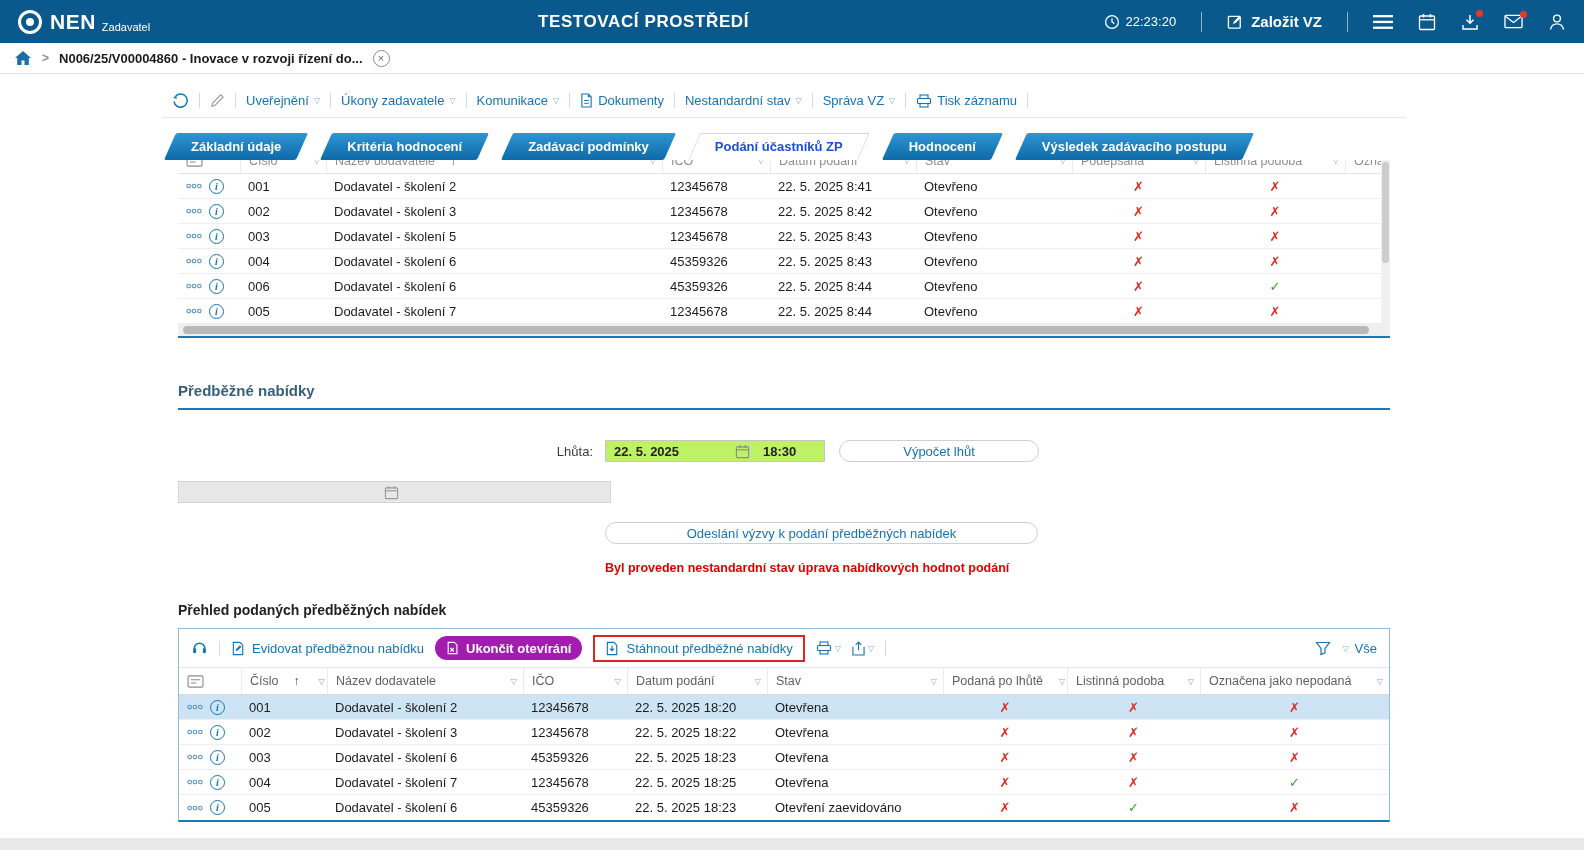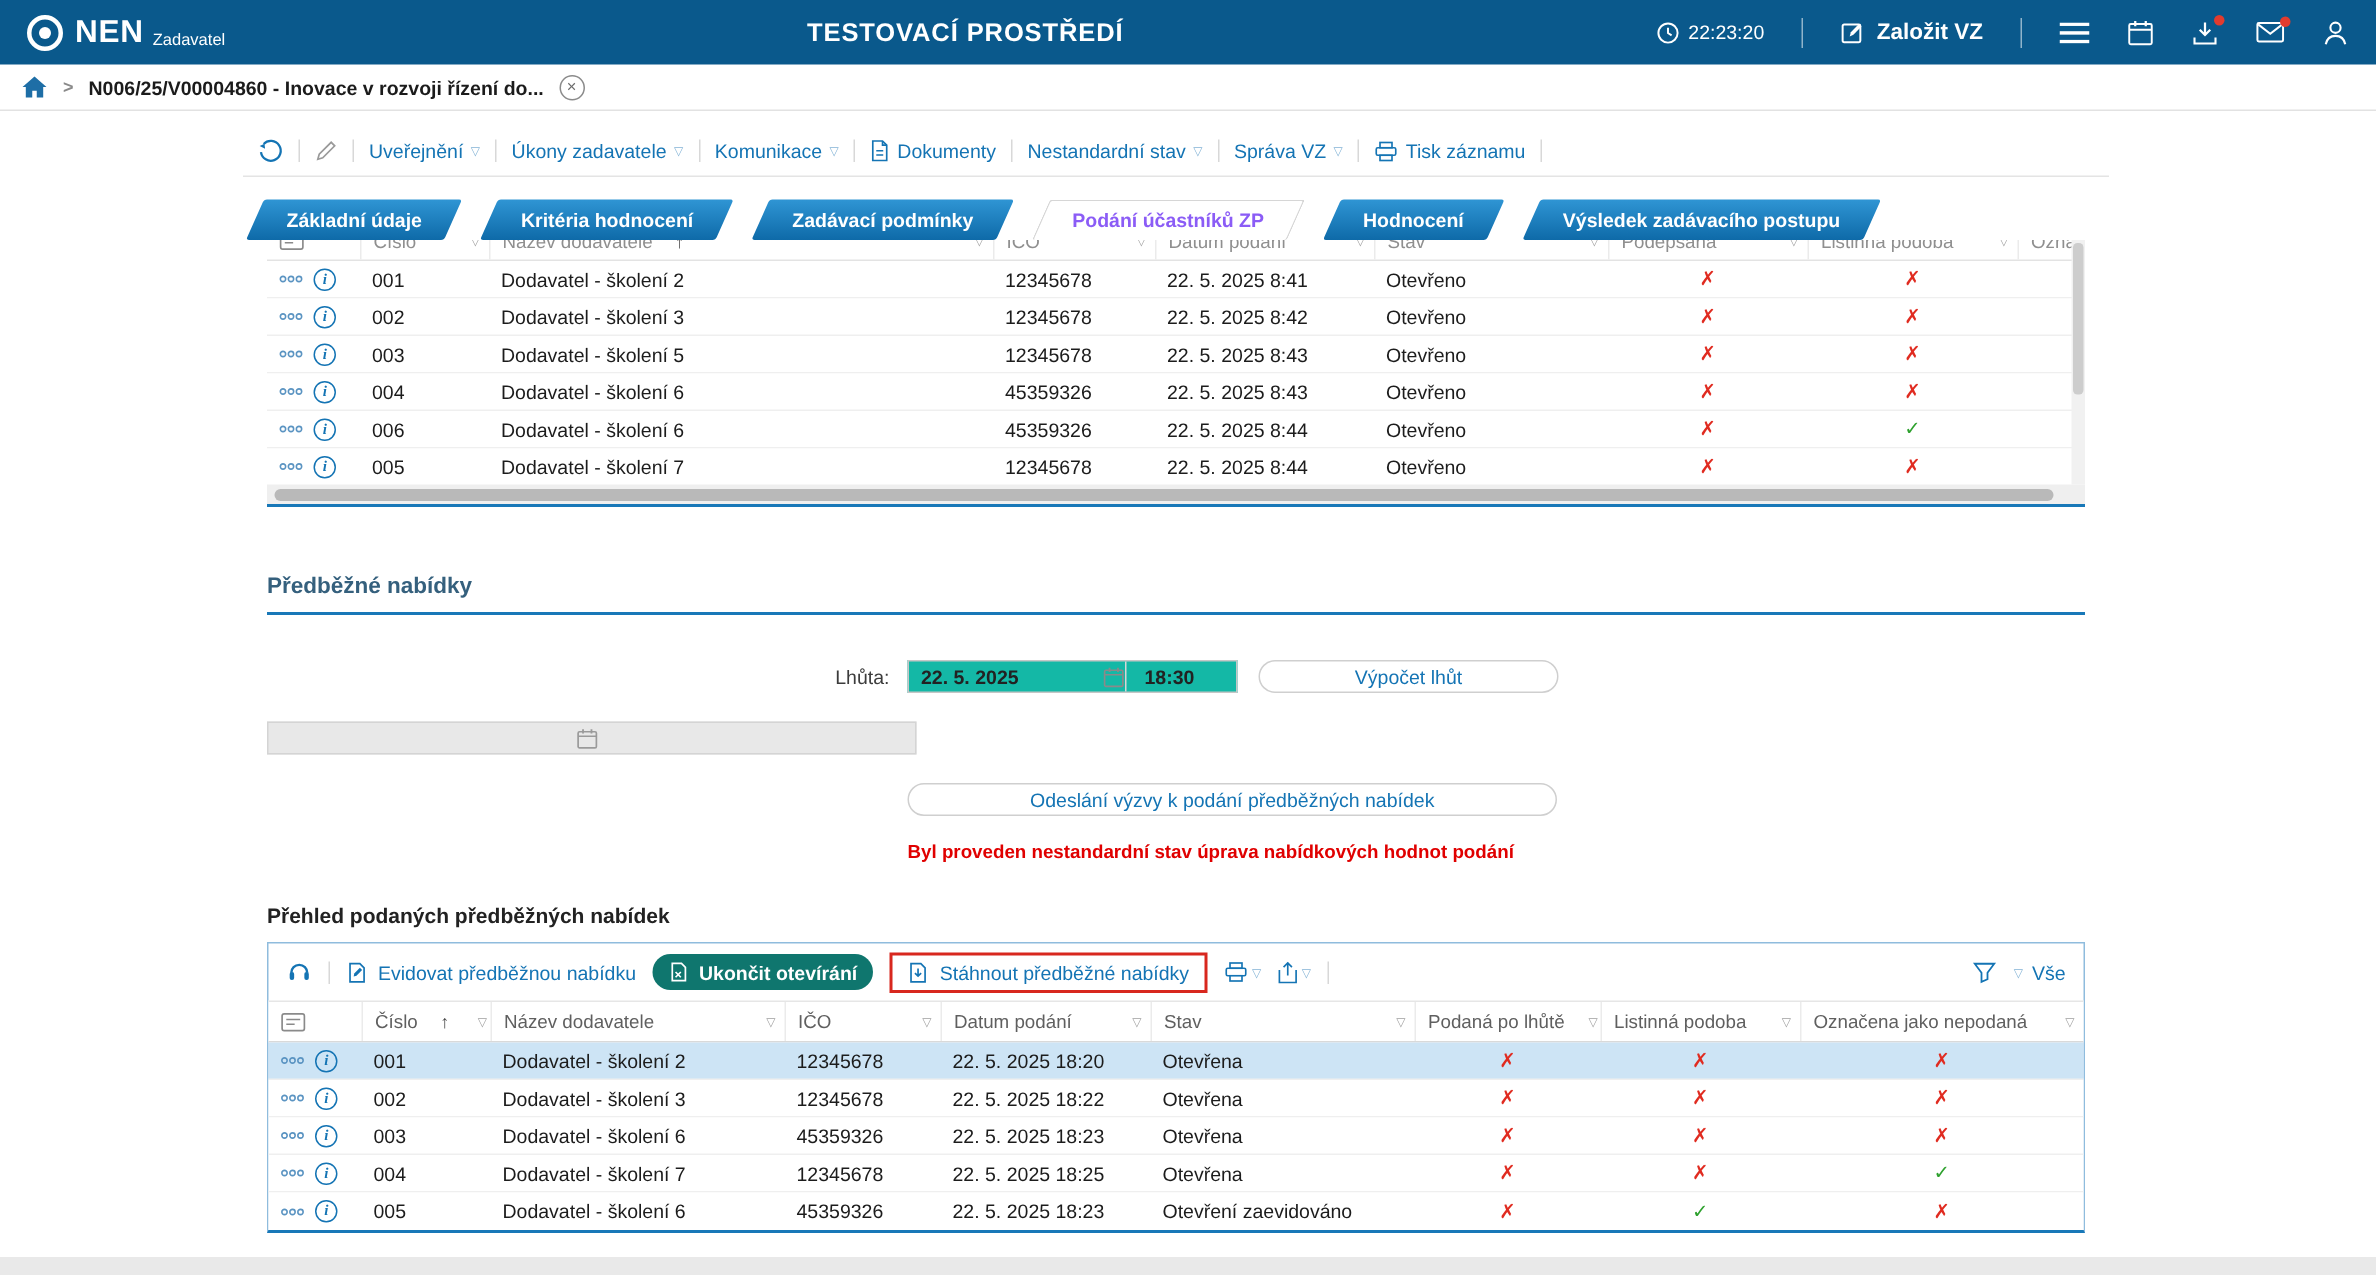--- a/index.html
+++ b/index.html
@@ -38,21 +38,21 @@
   .caret::after{content:"▽";}
   .psep{width:1px;height:15px;background:#d8d8d8;}
   .ic-btn{background:none;border:none;cursor:pointer;display:inline-flex;padding:0;}
 
   
   .tabs{display:flex;gap:24px;padding-left:8px;height:27px;margin-top:15px;position:relative;z-index:2;}
   .tab{position:relative;padding:0 21px;display:flex;align-items:center;cursor:pointer;}
   .tab-bg{position:absolute;inset:0;transform:skewX(-24deg);background:linear-gradient(180deg,#2f95d4,#0e6aa8);border-radius:2px;}
   .tab.selected .tab-bg{background:#fff;border:1px solid #d6d6d6;border-bottom:none;}
   .tab-lbl{position:relative;font-size:13px;font-weight:bold;color:#fff;white-space:nowrap;}
-  .tab.selected .tab-lbl{color:#8b5cf6;}
+  .tab.selected .tab-lbl{color:#1d4ed8;}
 
   
   .inner{margin-left:16px;width:1212px;}
   .thead{display:flex;height:27px;align-items:center;font-size:12.5px;}
   .hc{display:flex;align-items:center;height:100%;padding:0 6px 0 8px;border-left:1px solid #ebebeb;flex:none;overflow:hidden;white-space:nowrap;gap:12px;}
   .hc:first-child{border-left:none;}
   .hcaret{margin-left:auto;color:#a0a0a0;font-size:8px;padding-left:4px;}
   .hcaret::after{content:"▽";}
   .sort-ic{color:#444;font-size:12px;margin:0 3px;}
   .sort-ic::after{content:"↑";}
@@ -77,35 +77,35 @@
   .vthumb{position:absolute;top:2px;left:1px;width:7px;height:62%;background:#cdcdcd;border-radius:3px;}
   .hscroll{height:12px;background:#efefef;position:relative;}
   .hthumb{position:absolute;left:5px;top:2px;height:8px;width:1186px;background:#b9b9b9;border-radius:4px;}
 
   
   .sec-title{margin-top:44px;font-size:15px;font-weight:bold;color:#35607d;}
   .sec-rule{margin-top:9px;border-top:2px solid #1878b8;width:1212px;}
   .form{margin-top:30px;font-size:13px;}
   .frow{display:flex;align-items:center;margin-bottom:19px;}
   .flabel{width:427px;text-align:right;padding-right:12px;color:#3c3c3c;flex:none;}
-  .dt-group{width:220px;height:22px;background:#14b8a6;border:1px solid #c6c6c6;display:flex;align-items:center;}
+  .dt-group{width:220px;height:22px;background:#bef264;border:1px solid #c6c6c6;display:flex;align-items:center;}
   .dt-date{flex:1;padding:0 8px;font-weight:bold;color:#222;}
   .dt-time{width:74px;padding-left:12px;font-weight:bold;color:#222;border-left:1px solid #d6d6d6;height:100%;display:flex;align-items:center;}
   .pill-btn{margin-left:14px;width:200px;height:22px;border:1px solid #cfcfcf;border-radius:11px;background:#fff;color:#1474b4;font-size:13px;font-family:inherit;cursor:pointer;}
   .dis-input{width:433px;height:22px;background:#e8e8e8;border:1px solid #d4d4d4;position:relative;}
   .dis-input .cal{position:absolute;left:205px;top:3px;}
   .wide-btn{margin-left:427px;width:433px;height:22px;border:1px solid #cfcfcf;border-radius:11px;background:#fff;color:#1474b4;font-size:13px;font-family:inherit;cursor:pointer;}
   .warning{margin-left:427px;margin-top:17px;color:#e00000;font-weight:bold;font-size:12.5px;}
   .prehled-title{margin-top:27px;font-size:14px;font-weight:bold;color:#222;}
 
   
   .table2{margin-top:10px;border:1px solid #8fbcdd;border-bottom:2px solid #1878b8;background:#fff;width:1212px;}
   .t2-toolbar{height:38px;display:flex;align-items:center;gap:11px;padding:0 12px;}
   .t2-link{display:flex;align-items:center;gap:6px;color:#1474b4;font-size:13px;cursor:pointer;white-space:nowrap;}
-  .green-btn{display:flex;align-items:center;gap:6px;background:#0f766e;border:none;border-radius:12px;color:#fff;font-weight:bold;font-size:13px;height:24px;padding:0 11px;font-family:inherit;cursor:pointer;white-space:nowrap;}
+  .green-btn{display:flex;align-items:center;gap:6px;background:#a21caf;border:none;border-radius:12px;color:#fff;font-weight:bold;font-size:13px;height:24px;padding:0 11px;font-family:inherit;cursor:pointer;white-space:nowrap;}
   .red-annot{border:2px solid #d8271e;padding:4px 10px;display:flex;align-items:center;}
   .ic-caret{display:flex;align-items:center;gap:3px;cursor:pointer;}
   .t2-right{margin-left:auto;display:flex;align-items:center;gap:11px;}
   .t2 .thead{color:#5f5f5f;height:28px;border-top:1px solid #e6e6e6;border-bottom:1px solid #d9d9d9;background:#fff;}
   .t2 .c-nazev{width:196px;} .t2 .c-ico{width:104px;} .t2 .c-datum{width:140px;}
   .t2 .c-stav{width:176px;} .t2 .c-podana{width:124px;} .t2 .c-listinna{width:133px;} .t2 .c-oznacena{flex:1;width:auto;}
   .t2 .trow:last-child{border-bottom:none;}
 </style>
 </head>
 <body>

